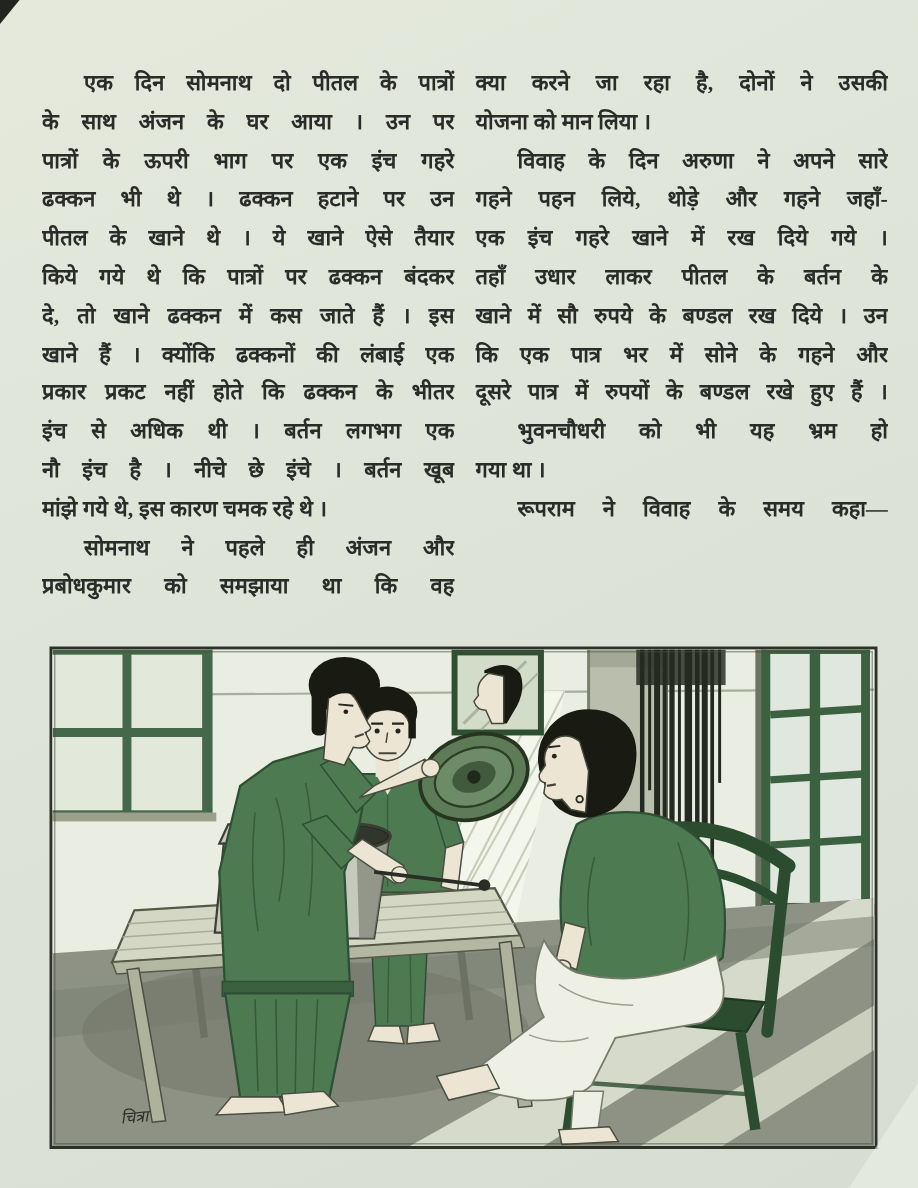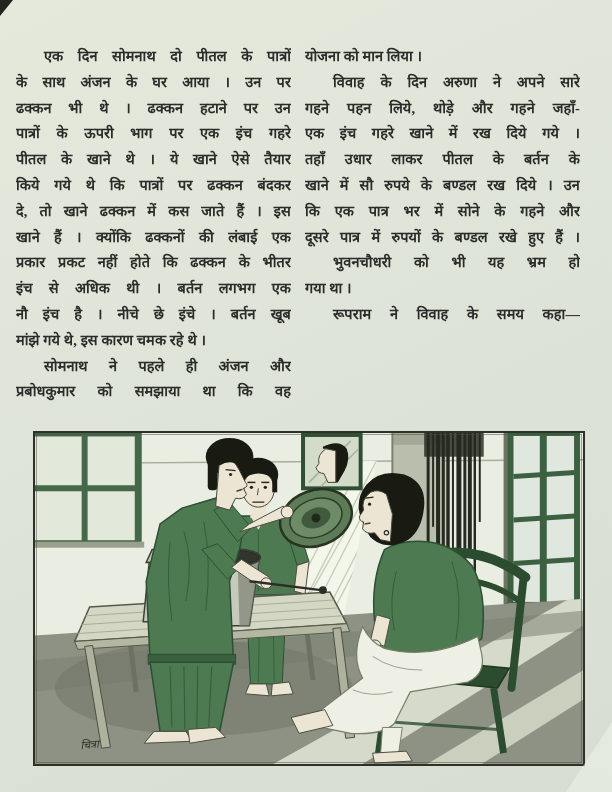--- a/index.html
+++ b/index.html
@@ -3,21 +3,21 @@
 <meta charset="utf-8">
 <style>
   html,body{margin:0;padding:0;}
   body{
     width:612px;height:792px;position:relative;overflow:hidden;
     background:linear-gradient(155deg,#e4e9dc 0%,#dee4d7 45%,#d7ded1 100%);
     font-family:"Liberation Serif","DejaVu Serif",serif;
   }
   .corner-wedge{position:absolute;left:0;top:0;width:0;height:0;
     border-top:16px solid #22241f;border-right:13px solid transparent;}
-  .text-block{position:absolute;left:16px;top:44px;width:564px;
+  .text-block{position:absolute;left:28px;top:44px;width:564px;
     display:grid;grid-template-columns:1fr 1fr;column-gap:14px;}
   .col{min-width:0;}
   .tline{
     font-size:14.5px;font-weight:bold;color:var(--c-ink,#2a2c2a);
     line-height:25.8px;height:25.8px;overflow:hidden;
     text-align:justify;text-align-last:justify;letter-spacing:.1px;
   }
   .tline.para-end{text-align-last:left;}
   .tline.indent{text-indent:28px;}
   .illustration{position:absolute;left:33px;top:431px;width:552px;height:335px;
@@ -38,34 +38,35 @@
 </style>
 </head>
 <body>
 
 <div class="corner-wedge"></div>
 
 <div class="text-block">
   <div class="col">
     <div class="tline indent">एक दिन सोमनाथ दो पीतल के पात्रों</div>
     <div class="tline">के साथ अंजन के घर आया । उन पर</div>
+    <div class="tline">पात्रों के ऊपरी भाग पर एक इंच गहरे</div>
     <div class="tline">ढक्कन भी थे । ढक्कन हटाने पर उन</div>
-    <div class="tline">पात्रों के ऊपरी भाग पर एक इंच गहरे</div>
     <div class="tline">पीतल के खाने थे । ये खाने ऐसे तैयार</div>
     <div class="tline">किये गये थे कि पात्रों पर ढक्कन बंदकर</div>
     <div class="tline">दे, तो खाने ढक्कन में कस जाते हैं । इस</div>
     <div class="tline">खाने हैं । क्योंकि ढक्कनों की लंबाई एक</div>
     <div class="tline">प्रकार प्रकट नहीं होते कि ढक्कन के भीतर</div>
     <div class="tline">इंच से अधिक थी । बर्तन लगभग एक</div>
     <div class="tline">नौ इंच है । नीचे छे इंचे । बर्तन खूब</div>
     <div class="tline para-end">मांझे गये थे, इस कारण चमक रहे थे ।</div>
     <div class="tline indent">सोमनाथ ने पहले ही अंजन और</div>
     <div class="tline">प्रबोधकुमार को समझाया था कि वह</div>
   </div>
   <div class="col">
+    <div class="tline">क्या करने जा रहा है, दोनों ने उसकी</div>
     <div class="tline para-end">योजना को मान लिया ।</div>
     <div class="tline indent">विवाह के दिन अरुणा ने अपने सारे</div>
     <div class="tline">गहने पहन लिये, थोड़े और गहने जहाँ-</div>
     <div class="tline">एक इंच गहरे खाने में रख दिये गये ।</div>
     <div class="tline">तहाँ उधार लाकर पीतल के बर्तन के</div>
     <div class="tline">खाने में सौ रुपये के बण्डल रख दिये । उन</div>
     <div class="tline">कि एक पात्र भर में सोने के गहने और</div>
     <div class="tline">दूसरे पात्र में रुपयों के बण्डल रखे हुए हैं ।</div>
     <div class="tline indent">भुवनचौधरी को भी यह भ्रम हो</div>
     <div class="tline para-end">गया था ।</div>

